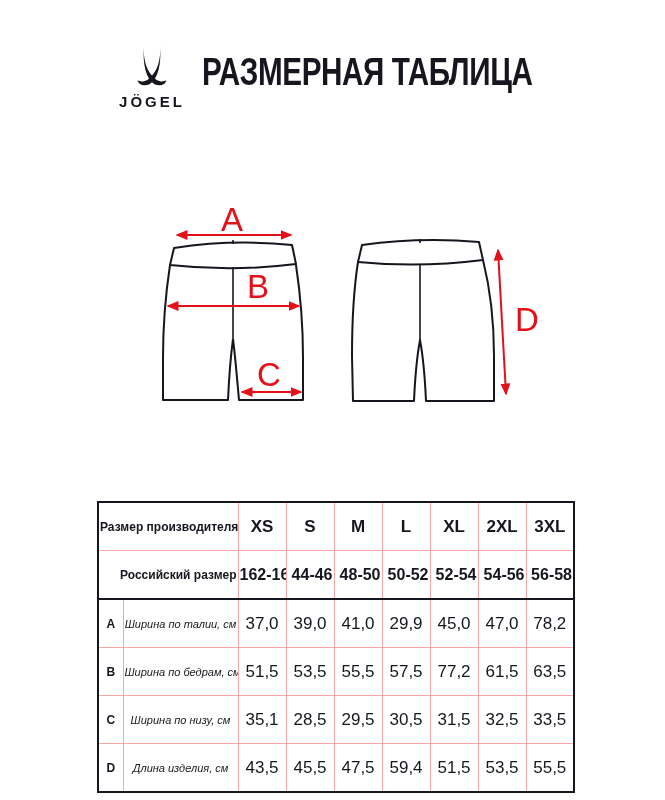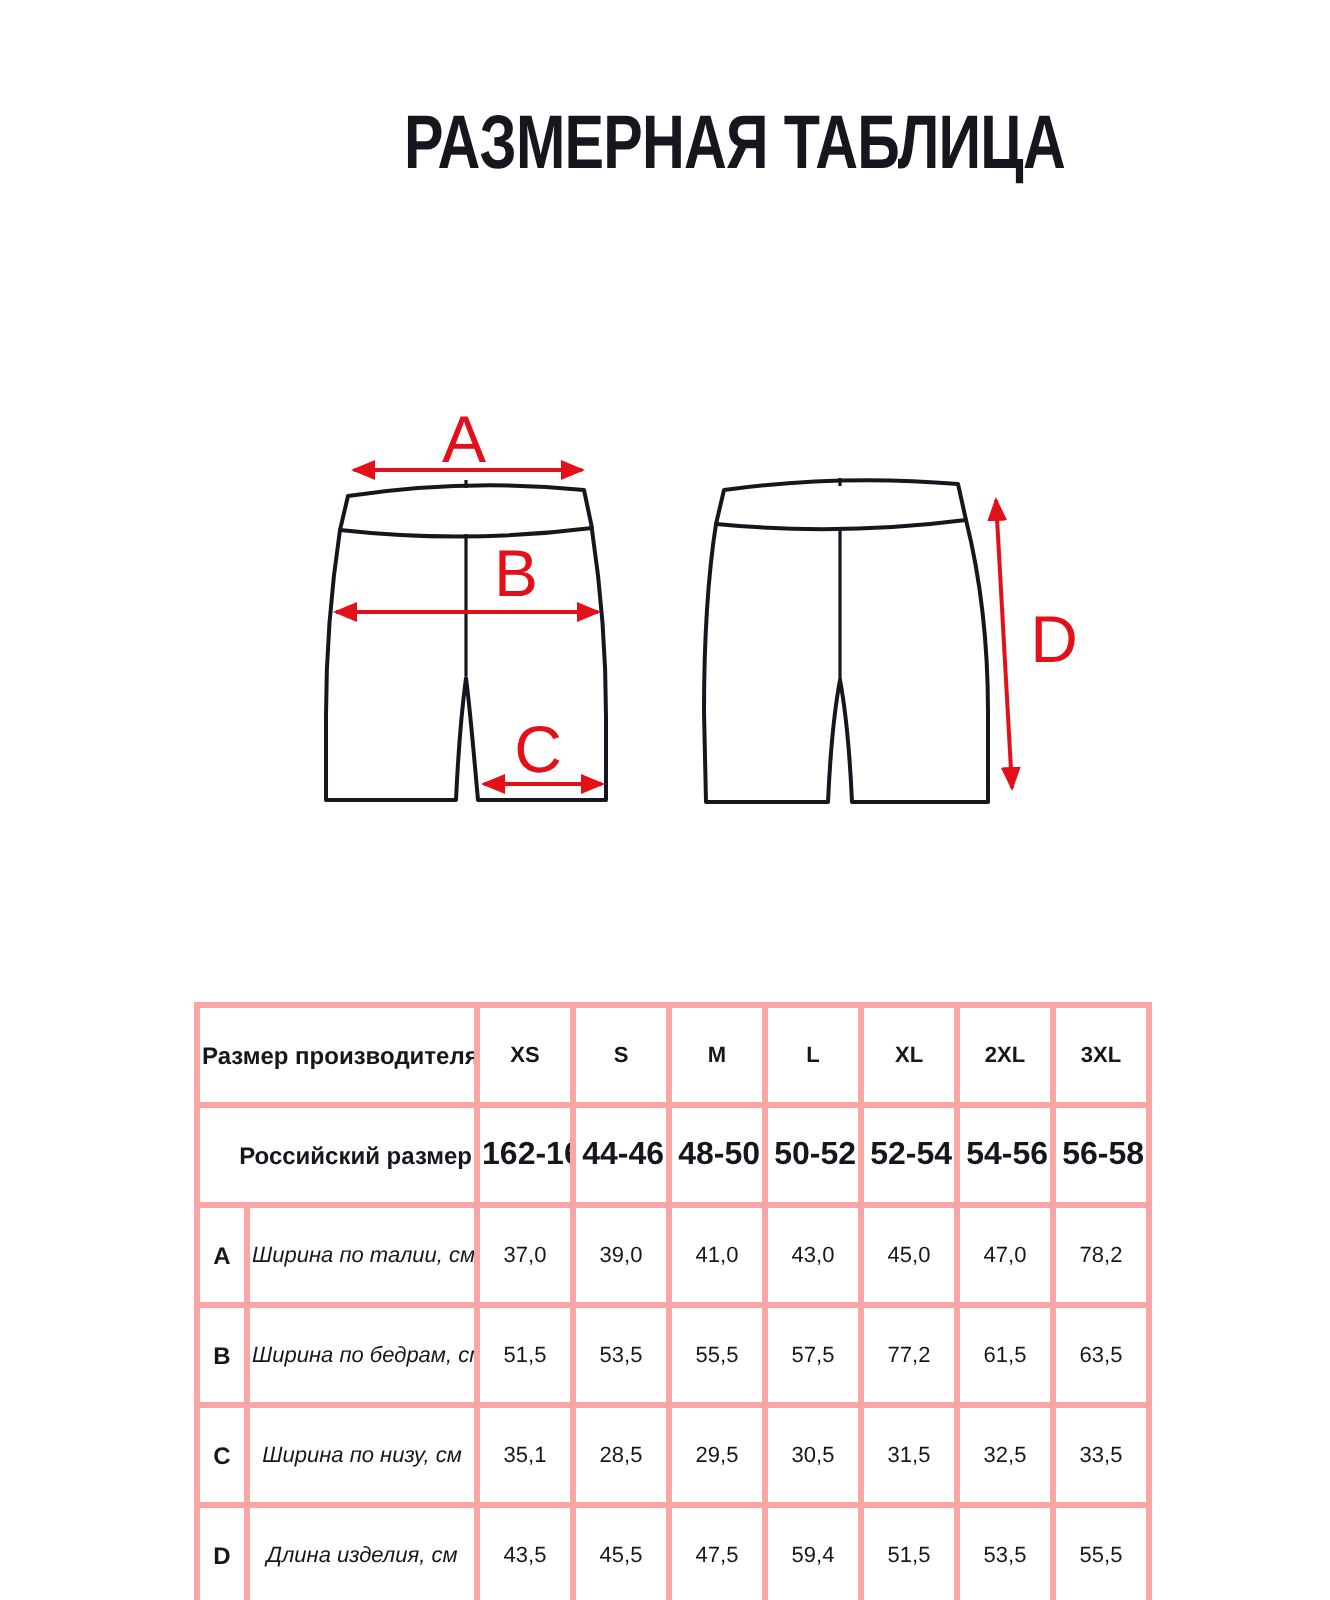--- a/index.html
+++ b/index.html
@@ -66,41 +66,48 @@
     position: absolute;
     left: 97px;
     top: 501px;
     width: 477px;
     border-collapse: collapse;
     table-layout: fixed;
     border: 2px solid #16161e;
     font-family: "Liberation Sans", sans-serif;
   }
   table.size-table td {
-    border: 3px solid #fca5a5;
+    border: 1px solid #fca5a5;
     height: 23px;
     text-align: center;
     vertical-align: middle;
     padding: 12px 1px;
     color: #16161e;
     overflow: hidden;
     white-space: nowrap;
   }
   table.size-table tr.rus td { border-bottom: 2px solid #16161e; text-align: right; }
   table.size-table td.hdr   { font-weight: 700; font-size: 12px; }
   table.size-table tr.rus td.val { font-weight: 700; font-size: 16px; }
   table.size-table td.letter   { font-weight: 700; font-size: 12px; }
   table.size-table td.rowlabel { font-size: 11px; font-style: italic; }
-  table.size-table td.val      { font-size: 11px; }
+  table.size-table td.val      { font-size: 17px; }
 </style>
 </head>
 <body>
 
 <div class="page">
 
+  <div class="logo">
+    <svg class="logo-mark" viewBox="0 0 100 130" aria-hidden="true">
+      <path fill="#16161e" d="M28,0 C24,42 36,78 62,96 C72,102 83,103 90,97 C88,111 70,116 56,108 C33,93 23,52 28,0 Z"></path>
+      <path fill="#16161e" d="M72,0 C76,42 64,78 38,96 C28,102 17,103 10,97 C12,111 30,116 44,108 C67,93 77,52 72,0 Z"></path>
+    </svg>
+    <div class="logo-word">JÖGEL</div>
+  </div>
 
   <div class="page-title">РАЗМЕРНАЯ ТАБЛИЦА</div>
 
   <svg class="diagram" viewBox="0 0 665 800">
     <defs>
       <marker id="ah" markerUnits="userSpaceOnUse" markerWidth="12" markerHeight="10" refX="10.5" refY="5" orient="auto-start-reverse">
         <path d="M0,0 L12,5 L0,10 Z" fill="#e41019"></path>
       </marker>
     </defs>
 
@@ -165,21 +172,21 @@
           <td class="val">52-54</td>
           <td class="val">54-56</td>
           <td class="val">56-58</td>
         </tr>
         <tr class="measure">
           <td class="letter">A</td>
           <td class="rowlabel">Ширина по талии, см</td>
           <td class="val">37,0</td>
           <td class="val">39,0</td>
           <td class="val">41,0</td>
-          <td class="val">43,0</td>
+          <td class="val">29,9</td>
           <td class="val">45,0</td>
           <td class="val">47,0</td>
           <td class="val">78,2</td>
         </tr>
         <tr class="measure">
           <td class="letter">B</td>
           <td class="rowlabel">Ширина по бедрам, см</td>
           <td class="val">51,5</td>
           <td class="val">53,5</td>
           <td class="val">55,5</td>

